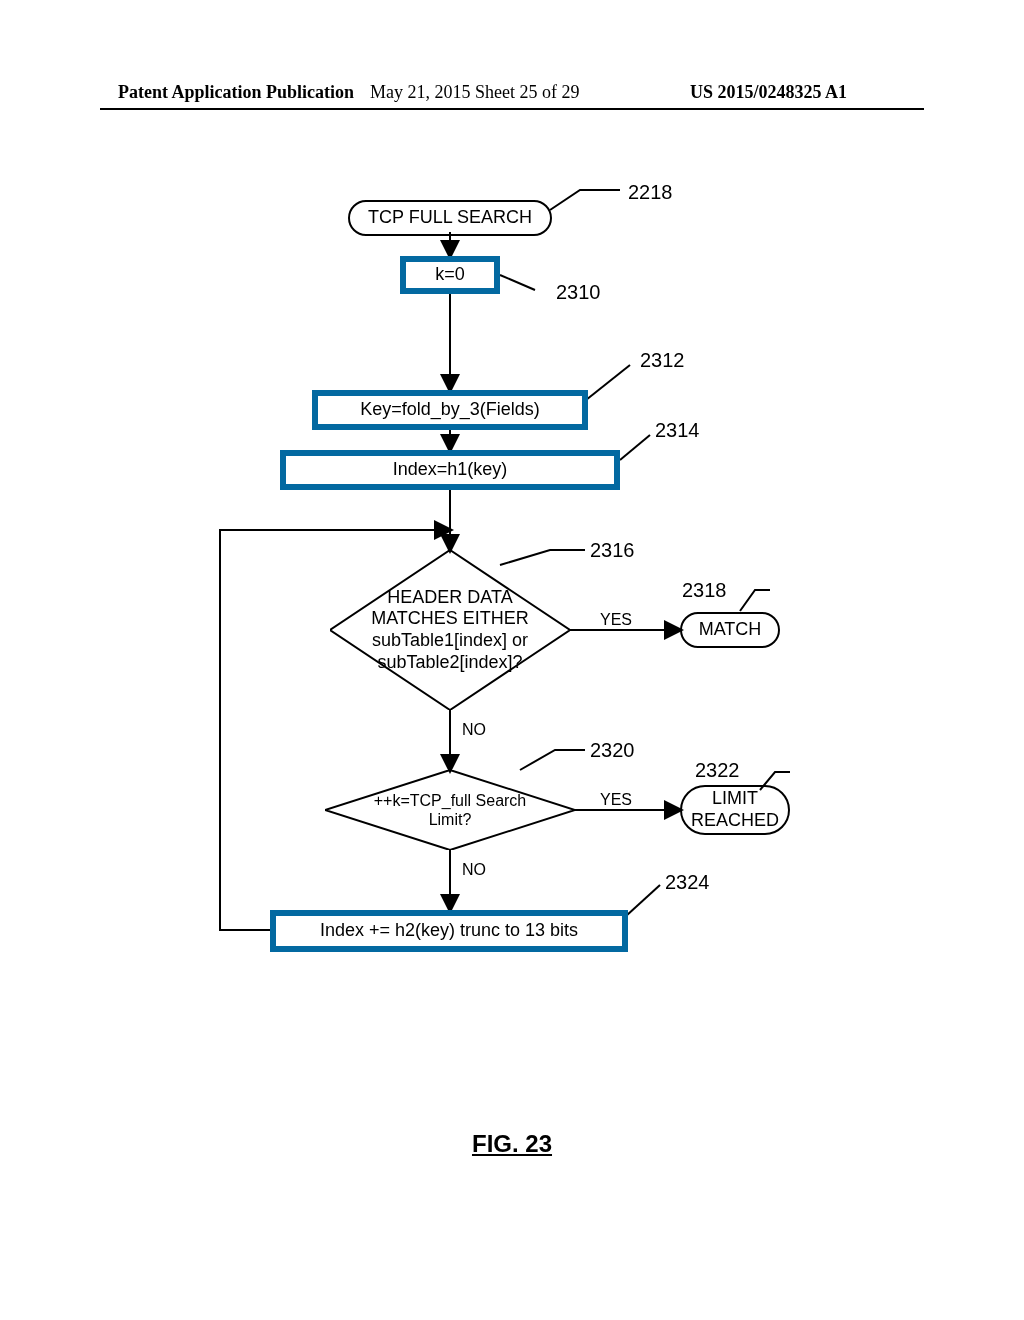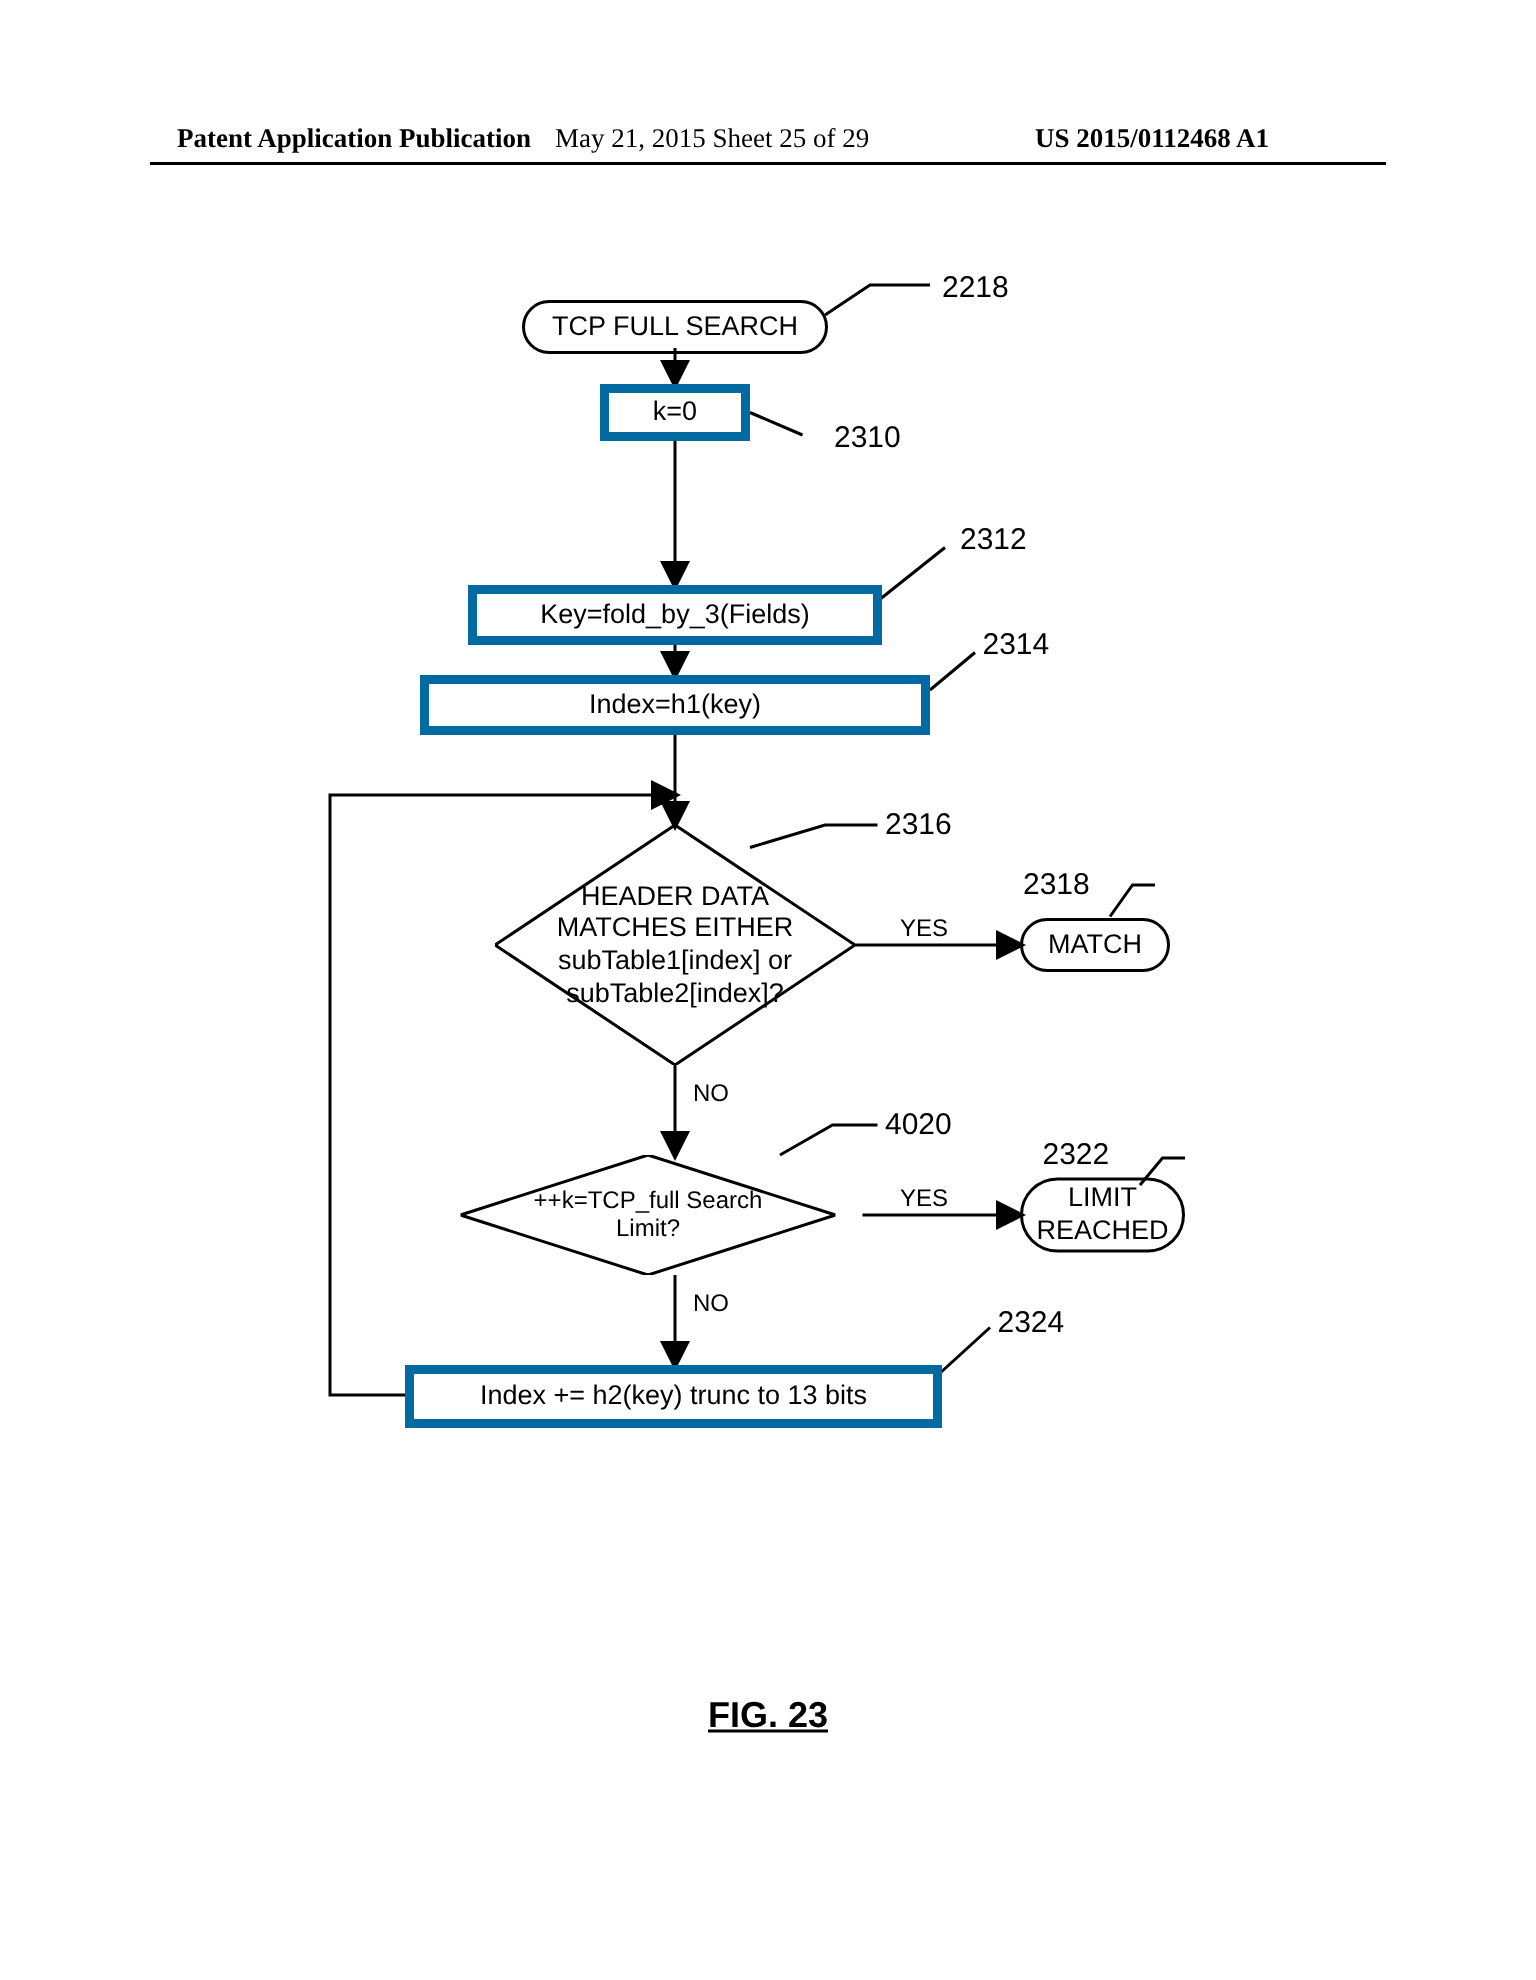--- a/index.html
+++ b/index.html
@@ -70,21 +70,21 @@
     left: 0; width: 1024px; text-align: center; top: 1130px;
   }
 </style>
 </head>
 <body>
 <div class="page">
 
 <div class="hdr">
   <span class="left">Patent Application Publication</span>
   <span class="mid">May 21, 2015  Sheet 25 of 29</span>
-  <span class="right">US 2015/0112468 A1</span>
+  <span class="right">US 2015/0248325 A1</span>
 </div>
 <div class="hdr-line"></div>
 
 <div class="canvas">
 
   <svg class="svg-layer" xmlns="http://www.w3.org/2000/svg">
     <defs>
       <marker id="arrow" markerWidth="10" markerHeight="10" refX="8" refY="5" orient="auto">
         <path d="M0,0 L10,5 L0,10 Z" fill="#000"></path>
       </marker>
@@ -158,27 +158,27 @@
   </div>
   <div class="ref" style="left:590px; top:378px;">2316</div>
   <div class="edge-label" style="left:600px; top:450px;">YES</div>
   <div class="edge-label" style="left:462px; top:560px;">NO</div>
 
   <div class="shape terminator" style="left:680px; top:452px; width:100px; height:36px;">
     <span>MATCH</span>
   </div>
   <div class="ref" style="left:682px; top:418px;">2318</div>
 
-  <div class="shape decision" style="left:307px; top:610px; width:250px; height:80px;">
+  <div class="shape decision" style="left:325px; top:610px; width:250px; height:80px;">
     <svg class="diamond-svg" viewBox="0 0 250 80" preserveAspectRatio="none">
       <polygon points="125,0 250,40 125,80 0,40" fill="none" stroke="#000" stroke-width="2"></polygon>
     </svg>
     <span class="txt" style="font-size:16px;">++k=TCP_full Search Limit?</span>
   </div>
-  <div class="ref" style="left:590px; top:578px;">4020</div>
+  <div class="ref" style="left:590px; top:578px;">2320</div>
   <div class="edge-label" style="left:600px; top:630px;">YES</div>
   <div class="edge-label" style="left:462px; top:700px;">NO</div>
 
   <div class="shape terminator" style="left:680px; top:625px; width:110px; height:50px;">
     <span>LIMIT REACHED</span>
   </div>
   <div class="ref" style="left:695px; top:598px;">2322</div>
 
   <div class="shape process" style="left:270px; top:750px; width:358px; height:42px;">
     <span>Index += h2(key) trunc to 13 bits</span>

